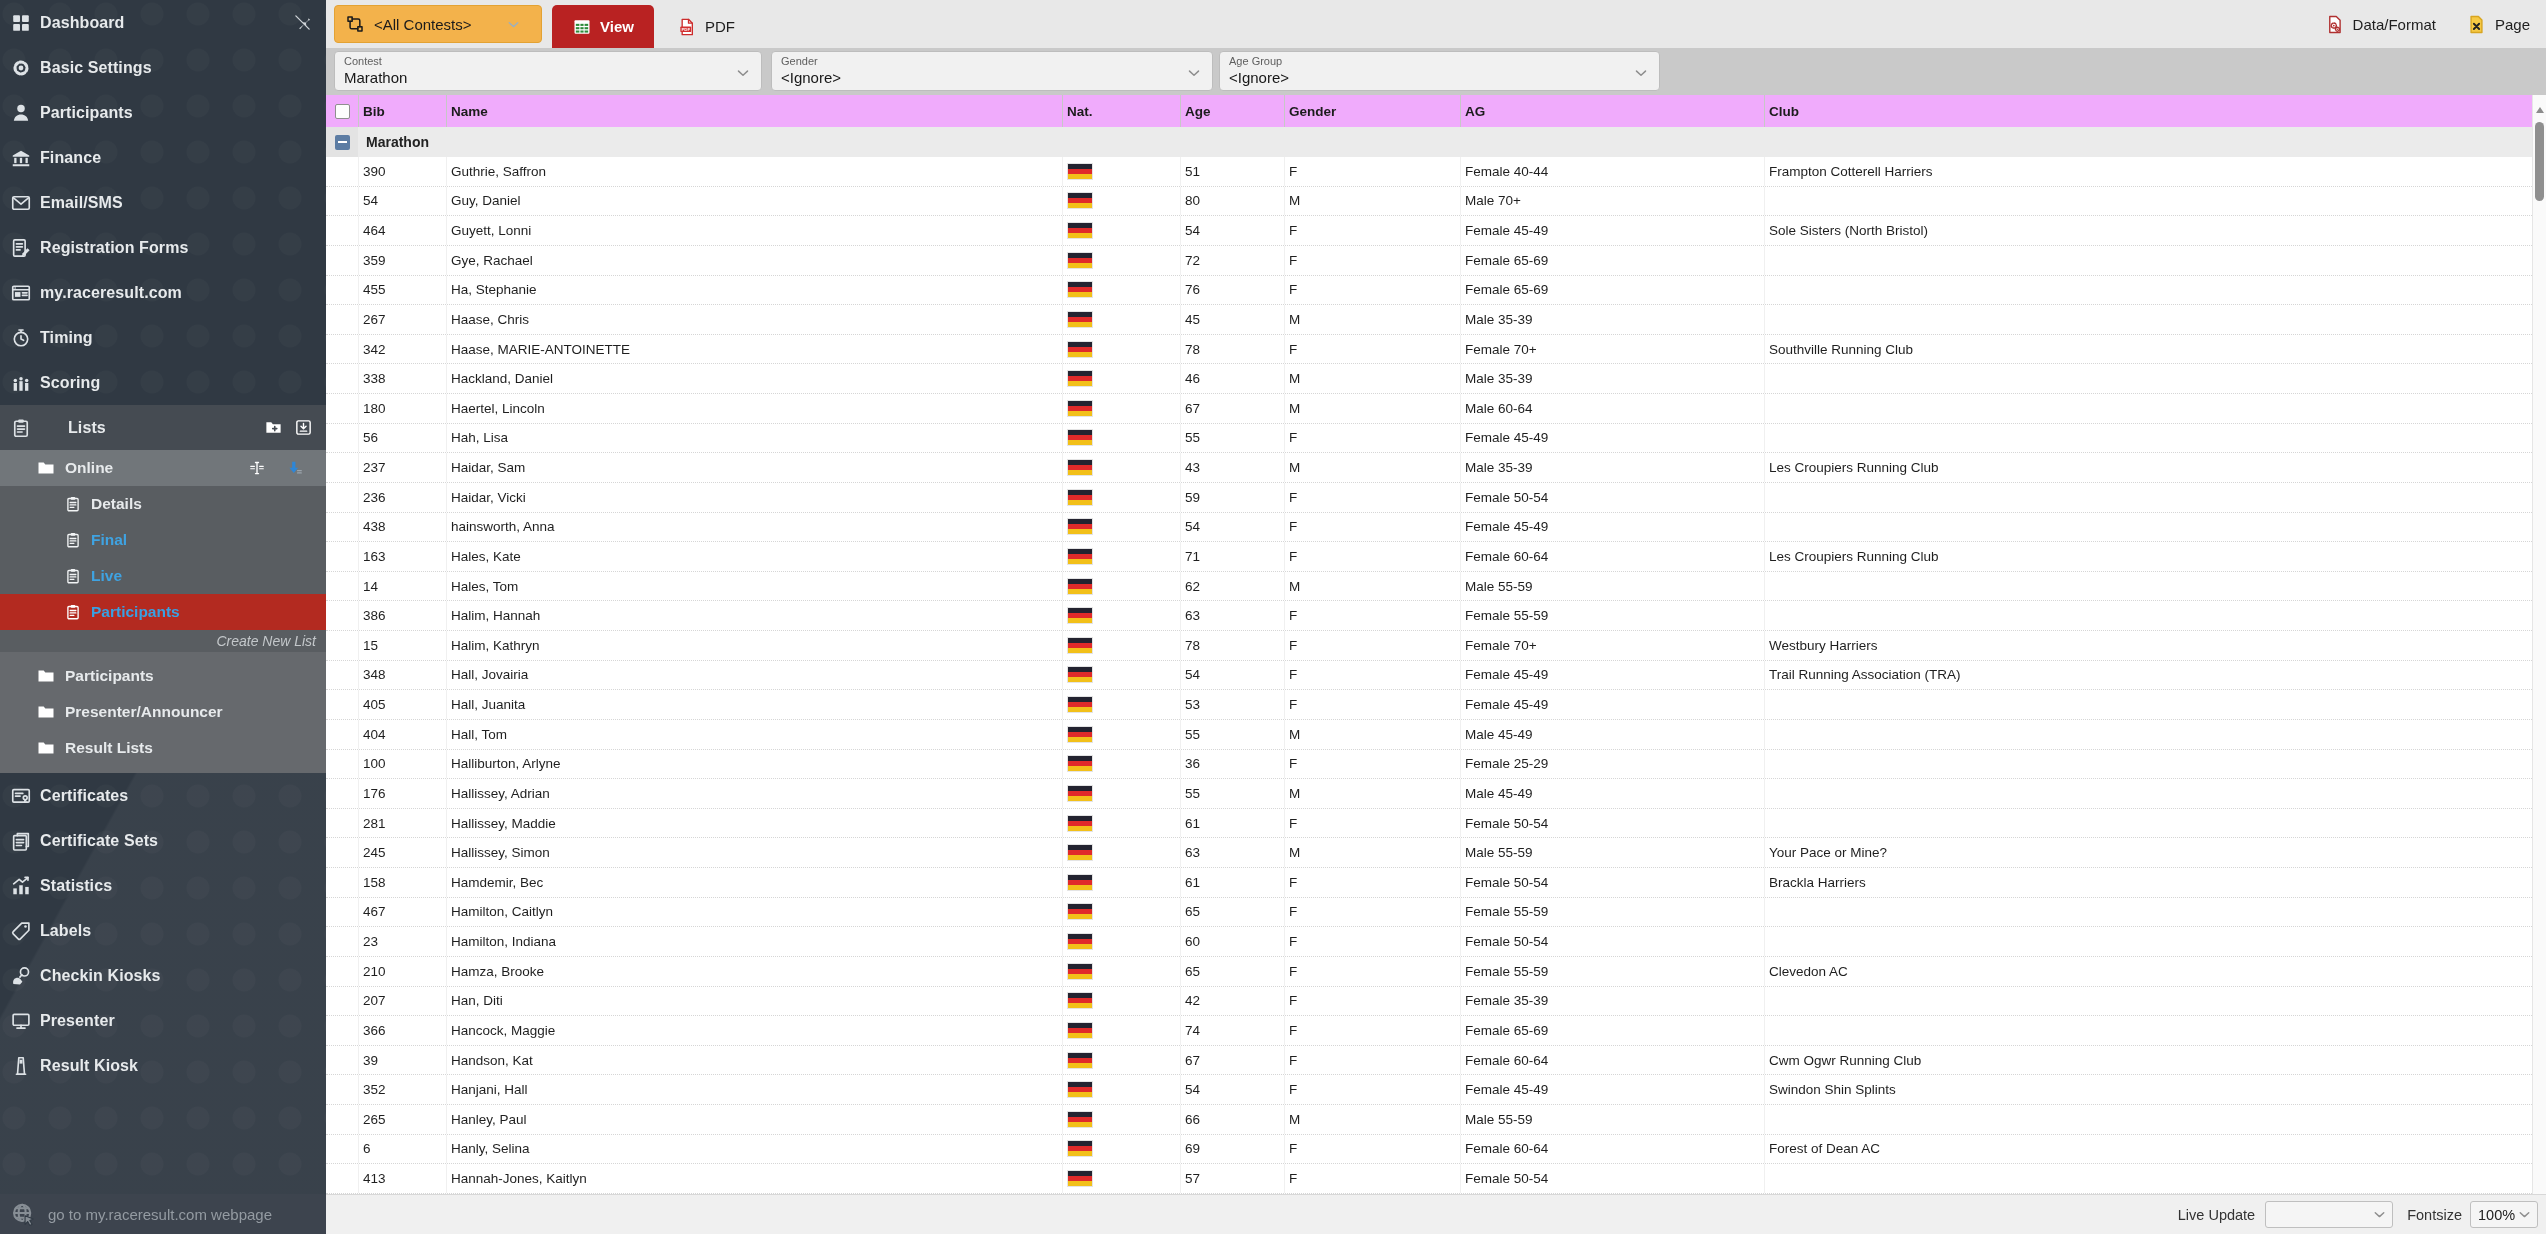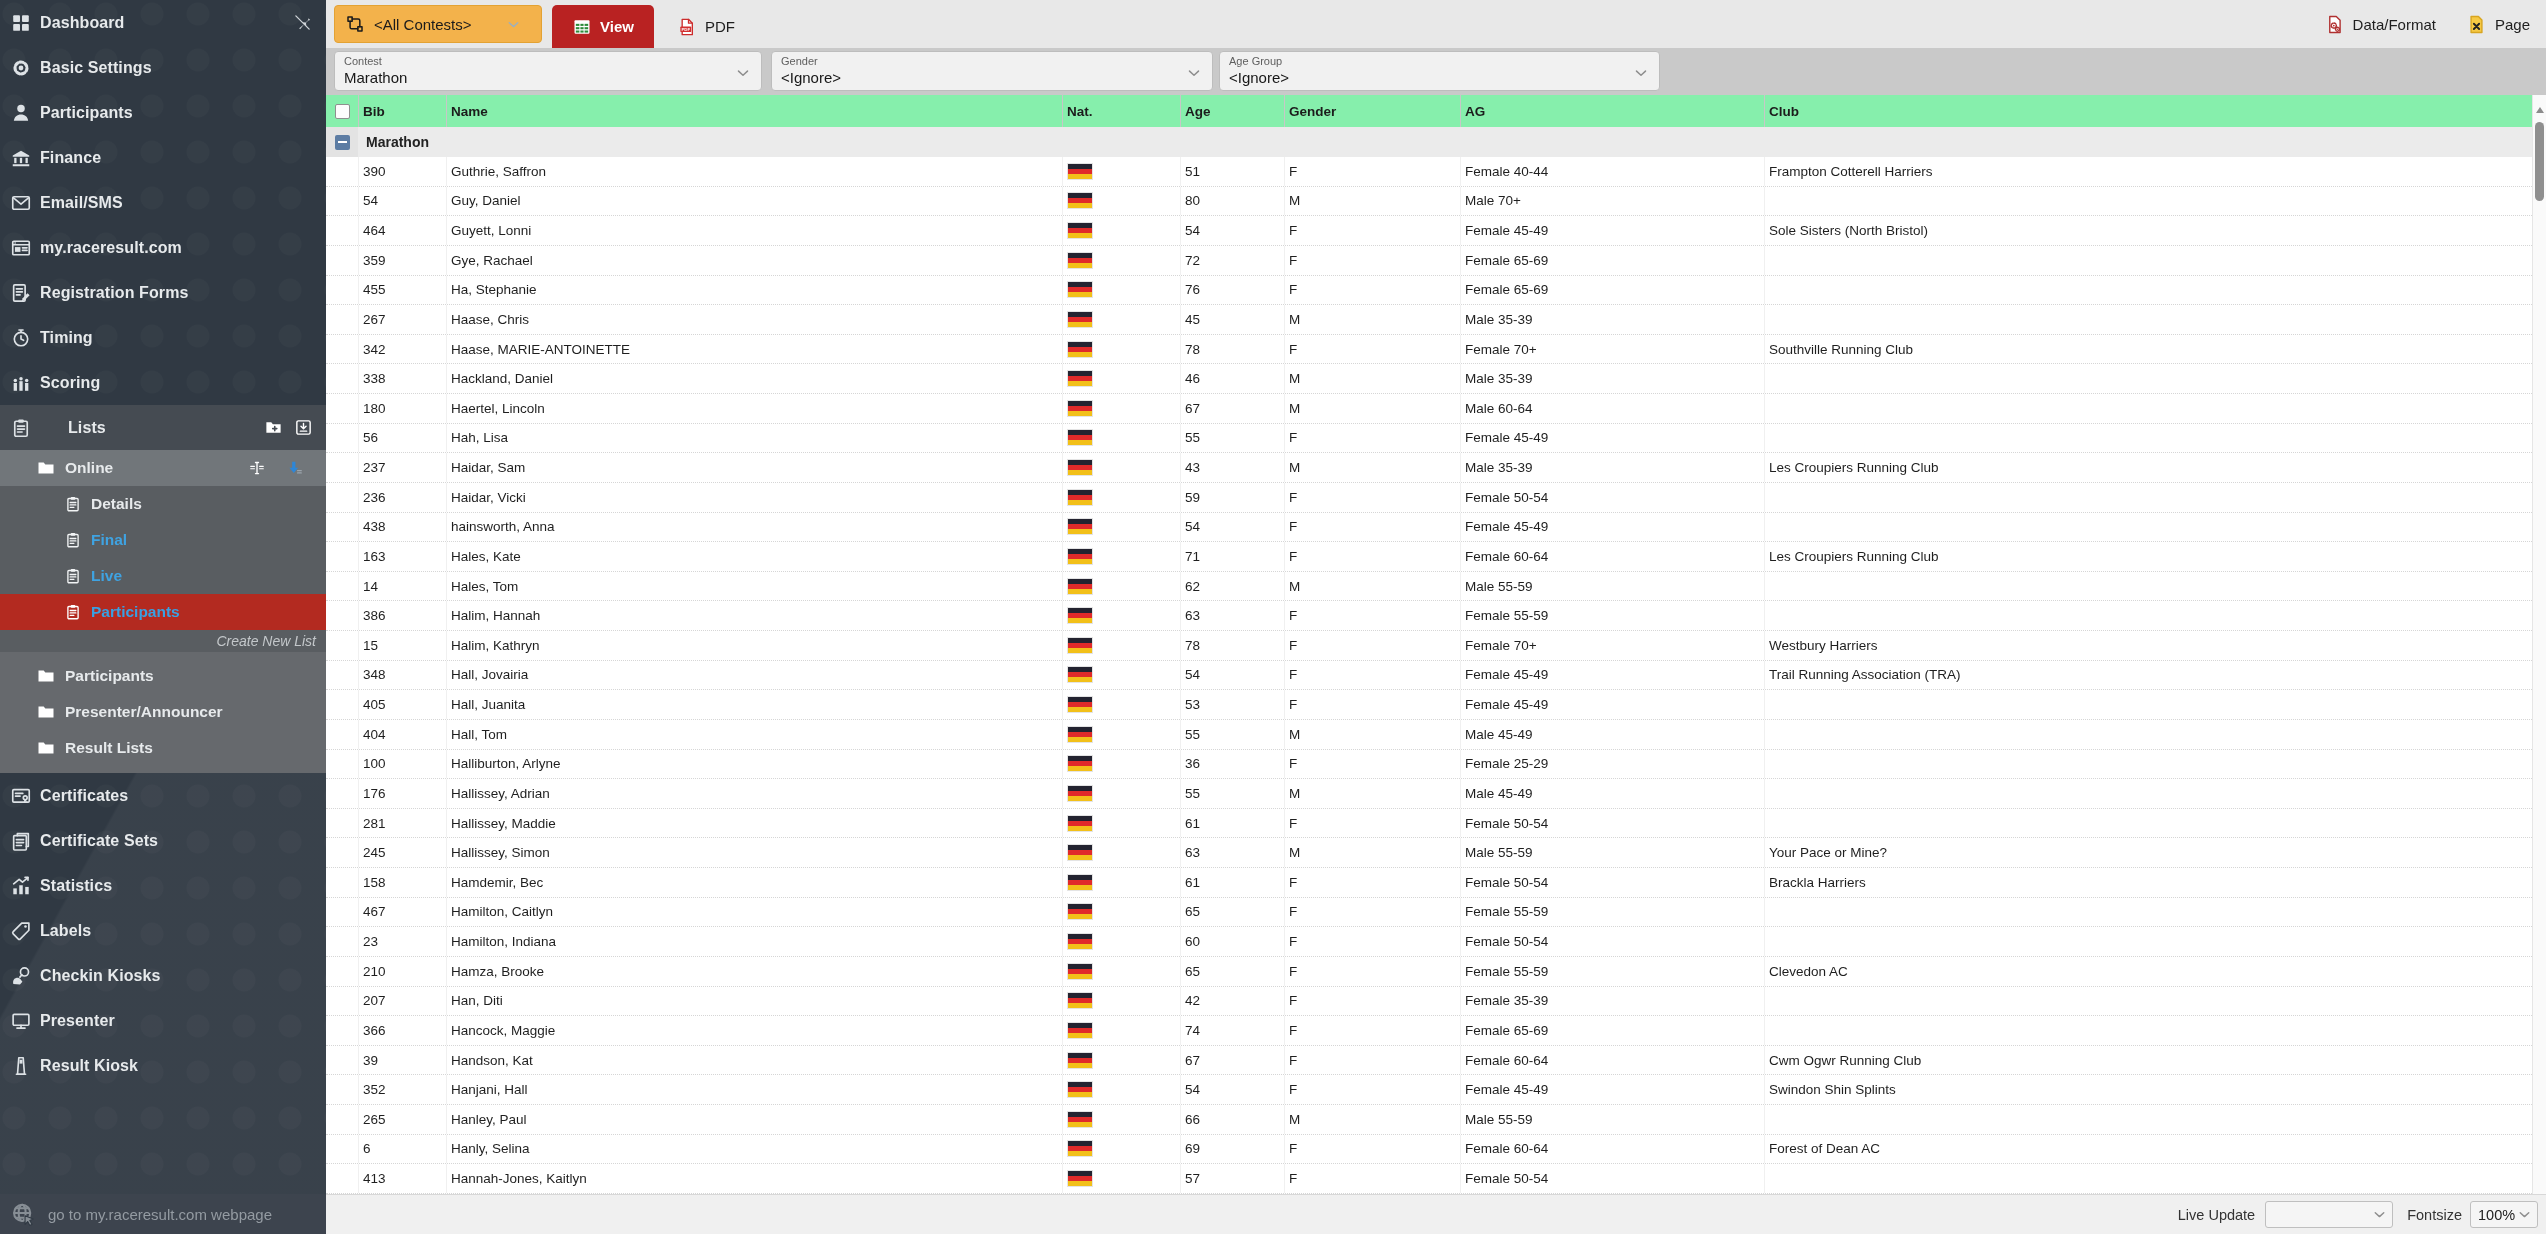--- a/index.html
+++ b/index.html
@@ -61,21 +61,21 @@
   .filterbar { position:absolute; left:0; top:48px; width:2220px; height:47px; background:#c9c9c9; }
   .filter-box { position:absolute; top:3px; height:40px; background:#f1f1f1; border:1px solid #bdbdbd;
     border-radius:4px; padding:3px 8px 0 9px; cursor:pointer; }
   .filter-box .flabel { font-size:11px; color:#5e5e5e; line-height:13px; }
   .filter-box .fvalue { font-size:15px; color:#171717; line-height:19px; }
   .filter-box .chev { position:absolute; right:9px; top:12px; width:18px; height:18px; color:#8e8e8e; }
   .fb-contest { left:8px; width:428px; }
   .fb-gender { left:445px; width:442px; }
   .fb-age { left:893px; width:441px; }
 
-  .thead { position:absolute; left:0; top:95px; width:2206px; height:32px; background:#86efac;
+  .thead { position:absolute; left:0; top:95px; width:2206px; height:32px; background:#f0abfc;
     display:grid; grid-template-columns:32px 88px 616px 118px 104px 176px 304px 1fr; align-items:center;
     font-size:13.5px; font-weight:700; color:#1c1c1c; }
   .thead .hc { height:100%; display:flex; align-items:center; padding-left:4px; border-left:1px solid #c7c7c7; }
   .thead .hc:first-child { border-left:none; justify-content:center; padding-left:0; }
   .hdr-checkbox { width:15px; height:15px; background:#fdfdfd; border:1px solid #8f8f8f; border-radius:2px; cursor:pointer; }
 
   .grouprow { position:absolute; left:0; top:127px; width:2206px; height:30px; background:#ebebeb;
     display:flex; align-items:center; font-size:14px; font-weight:700; color:#222; }
   .grouprow .iconcol { width:32px; height:100%; background:#e3e3e3; display:flex; align-items:center; justify-content:center; }
   .collapse-box { width:15px; height:15px; background:#5c7ca3; border-radius:2px; position:relative; cursor:pointer; }
@@ -170,38 +170,38 @@
           <svg viewBox="0 0 24 24" fill="none" stroke="currentColor" stroke-width="1.8" stroke-linecap="round" stroke-linejoin="round">
             <rect x="3" y="5.2" width="18" height="13.6" rx="1.4"></rect>
             <path d="M3.8 6.4l8.2 6.8 8.2-6.8"></path>
           </svg>
         </span>
         <span class="lbl">Email/SMS</span>
       </div>
       <div class="side-item">
         <span class="icon">
           <svg viewBox="0 0 24 24" fill="none" stroke="currentColor" stroke-width="1.8" stroke-linecap="round" stroke-linejoin="round">
+            <rect x="4" y="3.2" width="12.5" height="17.6" rx="1.2"></rect>
+            <path d="M7 7.5h6.5M7 10.8h6.5M7 14.1h4"></path>
+            <path d="M12.8 21l1-3.2 5.3-5.5 2.3 2.2-5.4 5.5z" fill="currentColor" stroke="none"></path>
+          </svg>
+        </span>
+        <span class="lbl">Registration Forms</span>
+      </div>
+      <div class="side-item">
+        <span class="icon">
+          <svg viewBox="0 0 24 24" fill="none" stroke="currentColor" stroke-width="1.8" stroke-linecap="round" stroke-linejoin="round">
             <rect x="3" y="4.6" width="18" height="14.8" rx="1.2"></rect>
             <path d="M3 8.4h18"></path>
             <circle cx="5.6" cy="6.5" r=".9" fill="currentColor" stroke="none"></circle>
             <rect x="5.4" y="11" width="6" height="5.2" fill="currentColor" stroke="none"></rect>
             <path d="M13.6 11.8h5M13.6 14.6h5"></path>
           </svg>
         </span>
         <span class="lbl">my.raceresult.com</span>
-      </div>
-      <div class="side-item">
-        <span class="icon">
-          <svg viewBox="0 0 24 24" fill="none" stroke="currentColor" stroke-width="1.8" stroke-linecap="round" stroke-linejoin="round">
-            <rect x="4" y="3.2" width="12.5" height="17.6" rx="1.2"></rect>
-            <path d="M7 7.5h6.5M7 10.8h6.5M7 14.1h4"></path>
-            <path d="M12.8 21l1-3.2 5.3-5.5 2.3 2.2-5.4 5.5z" fill="currentColor" stroke="none"></path>
-          </svg>
-        </span>
-        <span class="lbl">Registration Forms</span>
       </div>
       <div class="side-item">
         <span class="icon">
           <svg viewBox="0 0 24 24" fill="none" stroke="currentColor" stroke-width="1.8" stroke-linecap="round" stroke-linejoin="round">
             <circle cx="12" cy="13.2" r="7.3"></circle>
             <path d="M12 13.2V9.6M12 13.2l2.8 1.3M9.8 3.3h4.4M12 3.3v2.6"></path>
           </svg>
         </span>
         <span class="lbl">Timing</span>
       </div>

